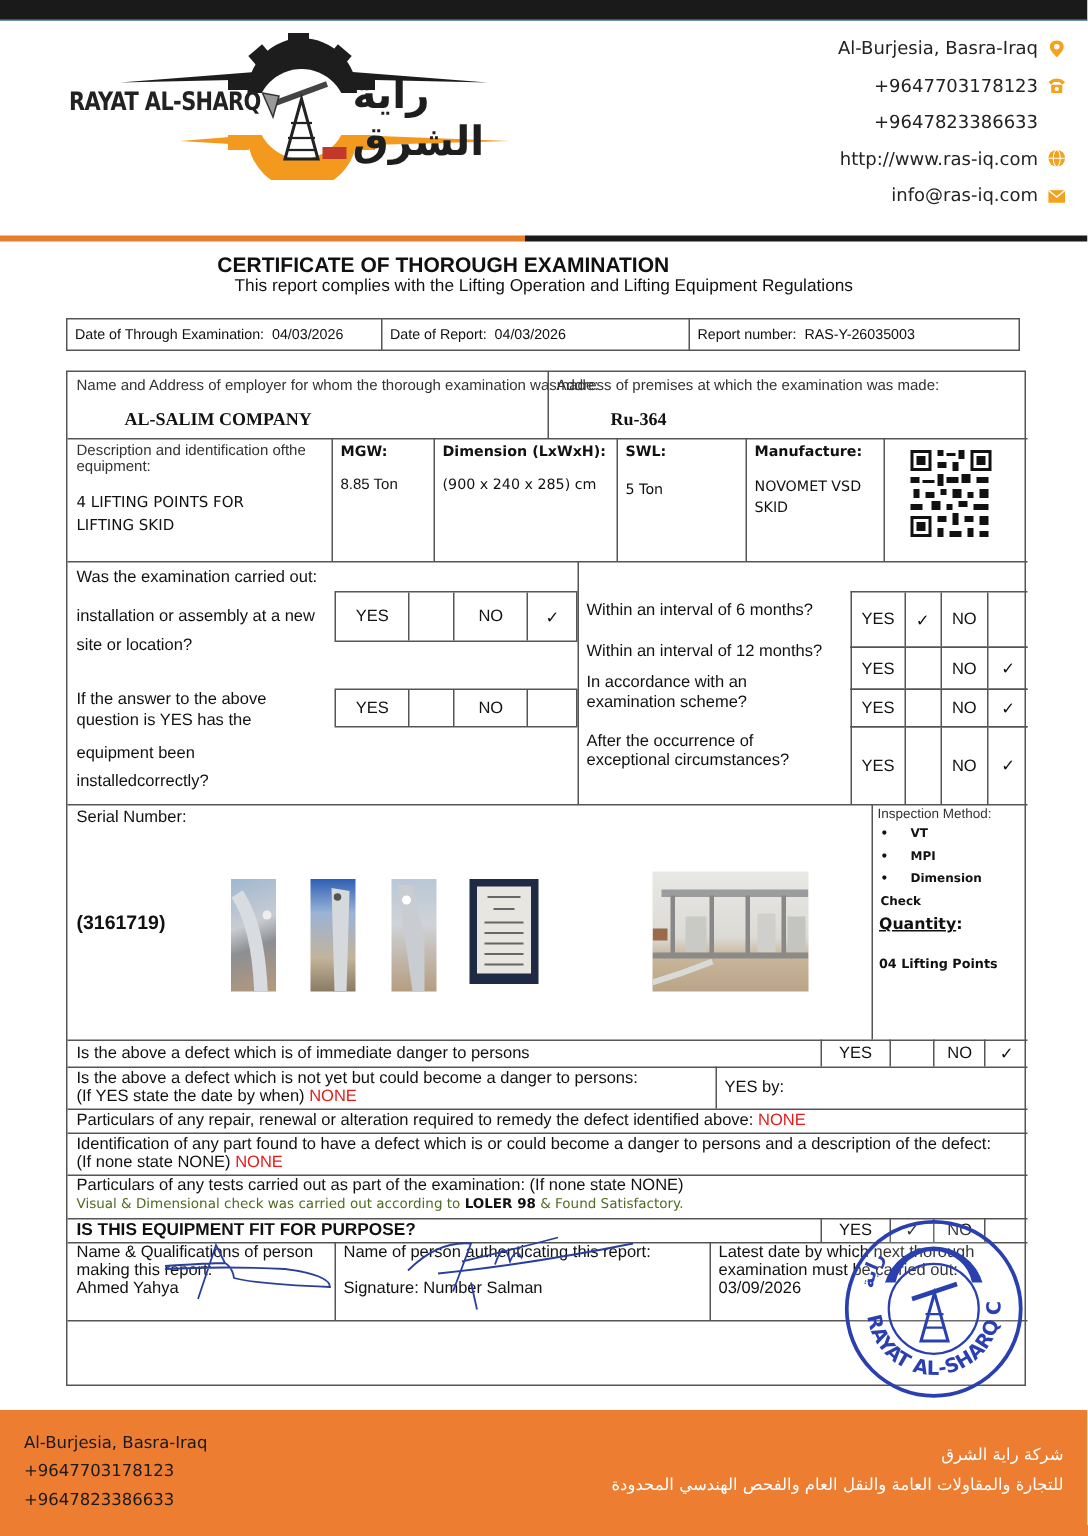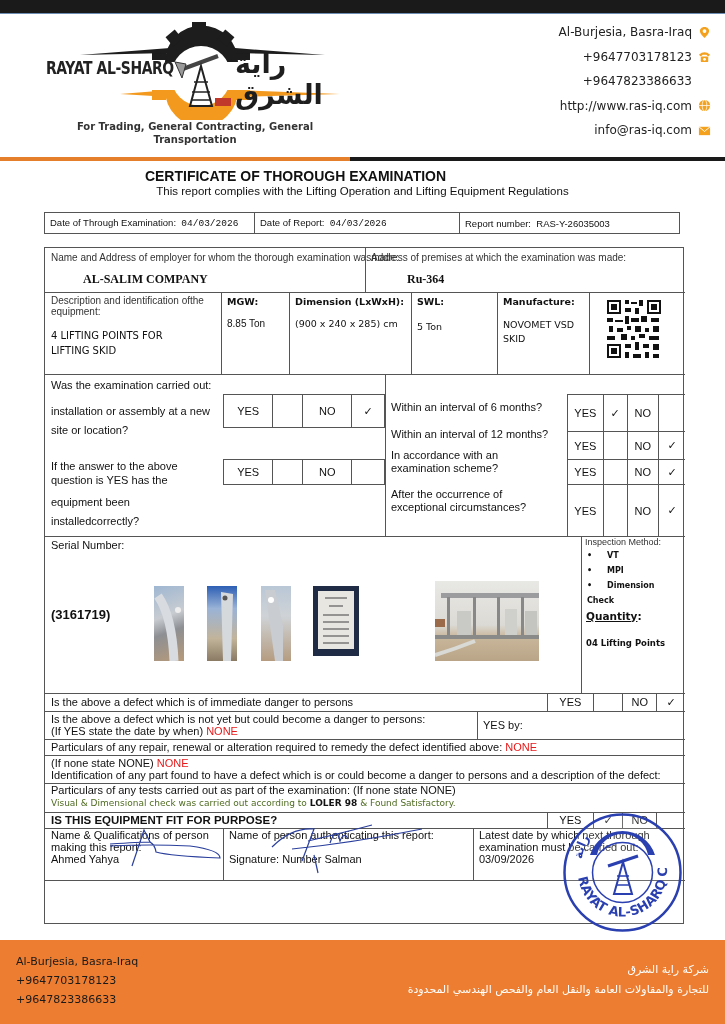--- a/index.html
+++ b/index.html
@@ -25,21 +25,21 @@
   .divider-black { position: absolute; left: 350px; top: 157px; width: 375px; height: 4px; background: #1a1a1a; }
 
   .cert-title { position: absolute; left: 0; top: 168px; width: 591px; text-align: center; font-weight: bold; font-size: 14px; }
   .cert-sub { position: absolute; left: 0; top: 185px; width: 725px; text-align: center; font-size: 11.5px; }
 
   table { border-collapse: collapse; position: absolute; font-family: "Liberation Sans", sans-serif; }
   td { border: 1px solid #555; font-size: 10px; vertical-align: top; padding: 2px 5px; }
 
   .date-table { left: 44px; top: 212px; width: 636px; }
   .date-table td { height: 21px; vertical-align: middle; font-size: 9.5px; }
-  .mono { font-family: Liberation Mono, monospace; font-size: 9.5px; }
+  .mono { font-family: Liberation Sans, sans-serif; font-size: 9.5px; }
 
   .main-box { position: absolute; left: 44px; top: 247px; width: 640px; height: 677px; border: 1px solid #555; }
   .abs { position: absolute; }
   .hline { position: absolute; height: 1px; background: #555; }
   .vline { position: absolute; width: 1px; background: #555; }
   .t10 { font-size: 10px; }
   .t11 { font-size: 11px; }
   .bold { font-weight: bold; }
   .serif { font-family: "Liberation Serif", serif; margin-left: 30px; }
   .dv { font-family: "DejaVu Sans", sans-serif; }
@@ -89,21 +89,20 @@
     <path d="M135 42 L 142 58 L 146 44 Z" fill="#999" stroke="#333" stroke-width="1"></path>
     <path d="M161 46 L 150 86 L 172 86 Z" fill="none" stroke="#222" stroke-width="2"></path>
     <line x1="154" y1="62" x2="168" y2="62" stroke="#222" stroke-width="1.5"></line>
     <line x1="152" y1="72" x2="170" y2="72" stroke="#222" stroke-width="1.5"></line>
     <line x1="151" y1="80" x2="171" y2="80" stroke="#222" stroke-width="1.5"></line>
     <rect x="175" y="78" width="16" height="8" fill="#c0392b"></rect>
   </svg>
   <div class="logo-en">RAYAT AL-SHARQ</div>
   <div class="logo-ar">راية الشرق</div>
   <div class="logo-tag">
-    <div>For Trading, General Contracting, General Transportation</div>
   </div>
 </div>
 
 <div class="contacts">
   <div class="contact-row">
     <span>Al-Burjesia, Basra-Iraq</span>
     <svg class="cicon" viewBox="0 0 14 14">
         <path d="M7 1 C 3.5 1 2 3.5 2 5.5 C 2 8.5 7 13 7 13 C 7 13 12 8.5 12 5.5 C 12 3.5 10.5 1 7 1 Z" fill="#f4a11d"></path>
         <circle cx="7" cy="5.5" r="2" fill="#fff"></circle>
       </svg>
@@ -377,22 +376,22 @@
   <div class="vline" style="left:432px;top:463px;height:28px"></div>
   <div class="abs t11" style="left:438px;top:471px">YES by:</div>
   <div class="hline" style="left:0;top:491px;width:640px"></div>
 
   <div class="abs t11" style="left:6px;top:493px">
     <span>Particulars of any repair, renewal or alteration required to remedy the defect identified above:</span> <span class="red">NONE</span>
   </div>
   <div class="hline" style="left:0;top:507px;width:640px"></div>
 
   <div class="abs t11" style="left:6px;top:509px;line-height:12px">
+    <div>Identification of any part found to have a defect which is or could become a danger to persons and a description of the defect:</div>
     <div><span>(If none state NONE)</span> <span class="red">NONE</span></div>
-    <div>Identification of any part found to have a defect which is or could become a danger to persons and a description of the defect:</div>
   </div>
   <div class="hline" style="left:0;top:535px;width:640px"></div>
 
   <div class="abs t11" style="left:6px;top:536px">Particulars of any tests carried out as part of the examination: (If none state NONE)</div>
   <div class="abs dv green" style="left:6px;top:550px;font-size:9px">
     <span>Visual &amp; Dimensional check was carried out according to</span>
     <span class="bold" style="color:#111">LOLER 98</span>
     <span>&amp; Found Satisfactory.</span>
   </div>
   <div class="hline" style="left:0;top:564px;width:640px"></div>

